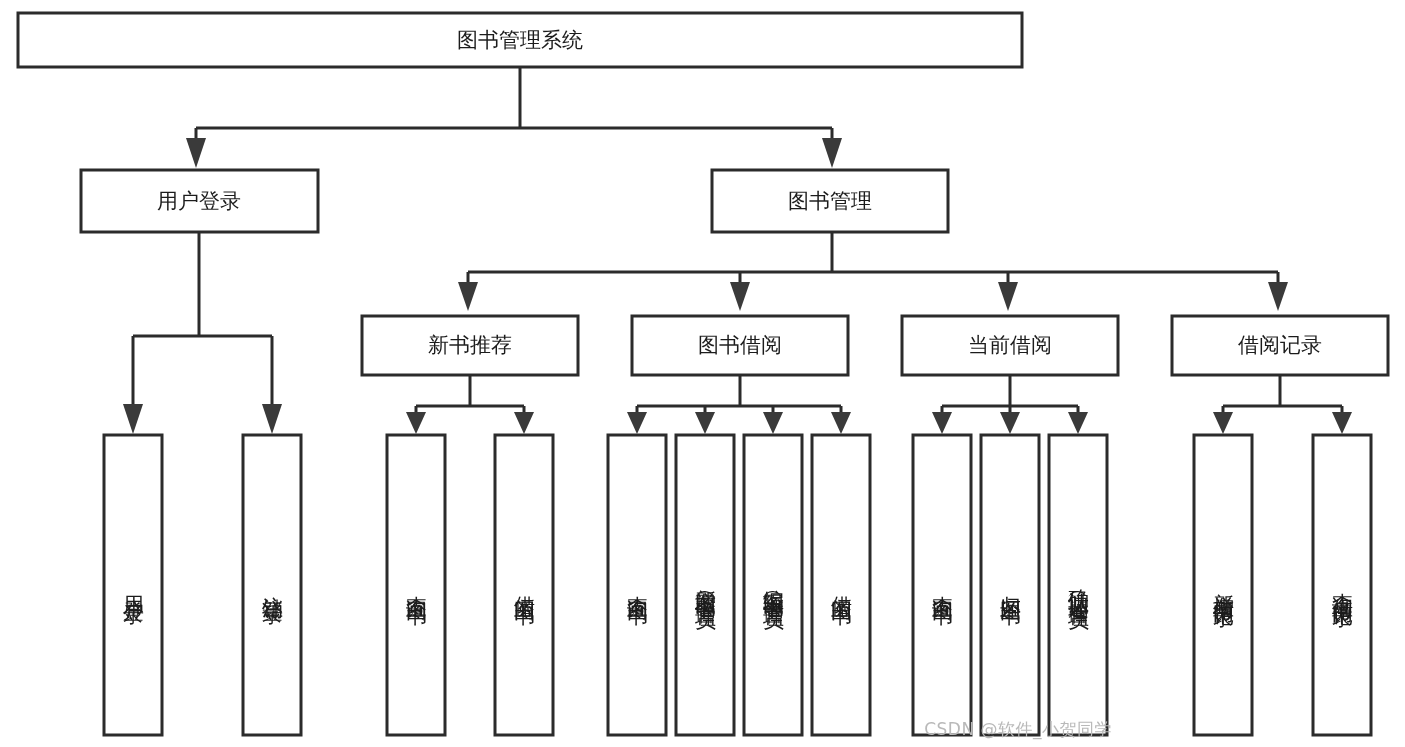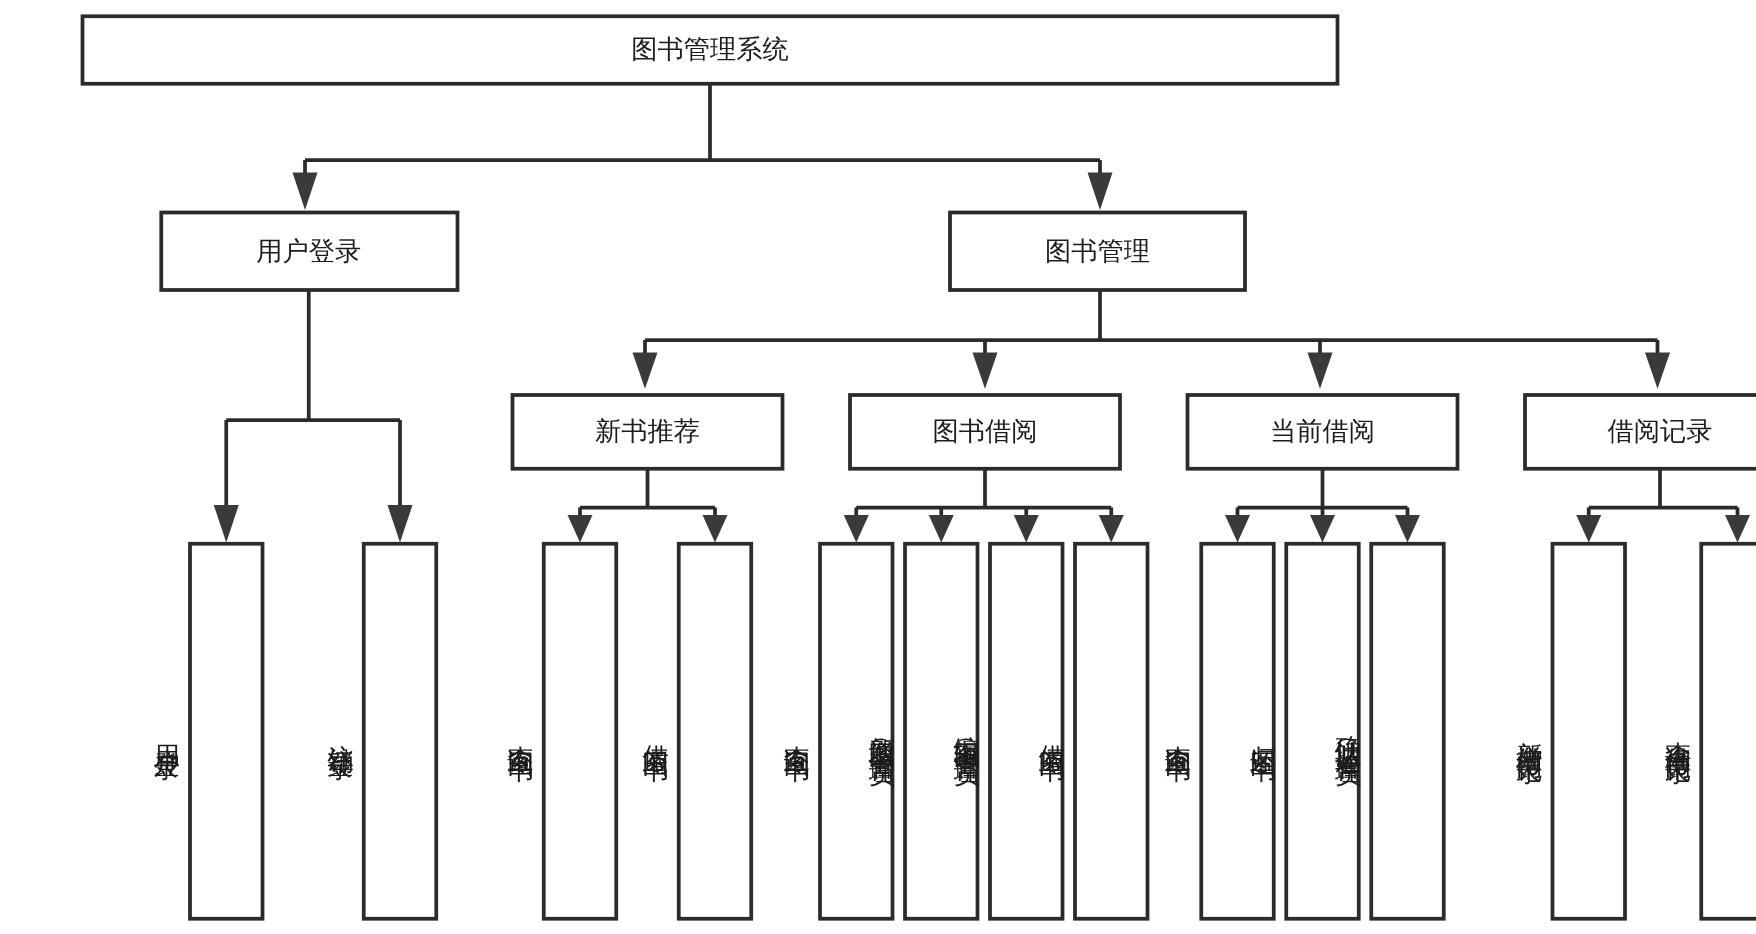--- a/index.html
+++ b/index.html
@@ -13,21 +13,20 @@
     font-family: "DejaVu Sans", "Liberation Sans", sans-serif;
     overflow: hidden;
     position: relative;
   }
   #diagram-root {
     position: absolute;
     left: 0;
     top: 0;
     width: 1120px;
     height: 747px;
-    padding-left: 48px;
   }
   svg.diagram-canvas {
     display: block;
     width: 1405px;
     height: 747px;
   }
   .node-box {
     fill: #ffffff;
     stroke: #2b2b2b;
     stroke-width: 3;
@@ -223,13 +222,14 @@
   <div class="leaf-label-wrap" style="left:744px; top:435px; width:58px; height:300px;">编辑图书（管理员）</div>
   <div class="leaf-label-wrap" style="left:812px; top:435px; width:58px; height:300px;">借阅图书</div>
 
   <div class="leaf-label-wrap" style="left:913px; top:435px; width:58px; height:300px;">查询图书</div>
   <div class="leaf-label-wrap" style="left:981px; top:435px; width:58px; height:300px;">归还图书</div>
   <div class="leaf-label-wrap" style="left:1049px; top:435px; width:58px; height:300px;">确认归还（管理员）</div>
 
   <div class="leaf-label-wrap" style="left:1194px; top:435px; width:58px; height:300px;">新增借阅记录</div>
   <div class="leaf-label-wrap" style="left:1313px; top:435px; width:58px; height:300px;">查询借阅记录</div>
 
+  <div class="watermark">CSDN @软件_小贺同学</div>
 </div>
 
 </body></html>

